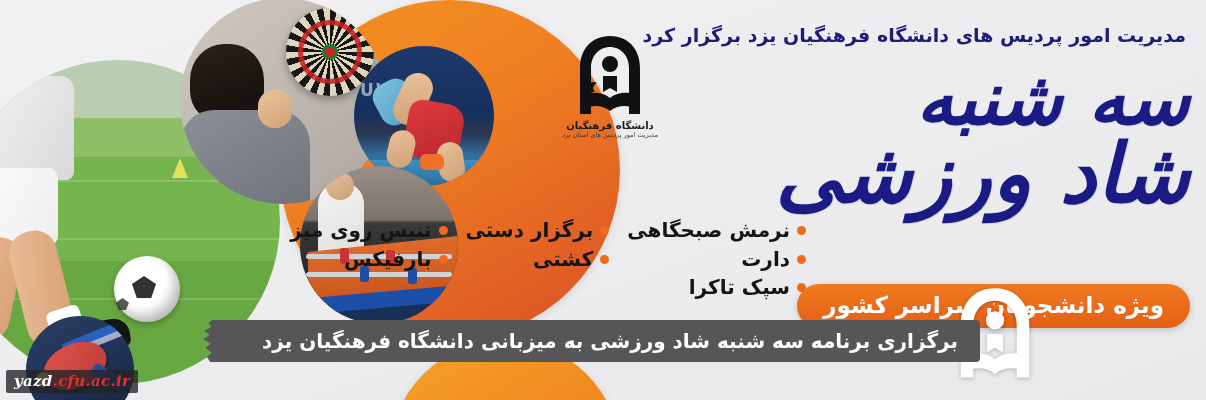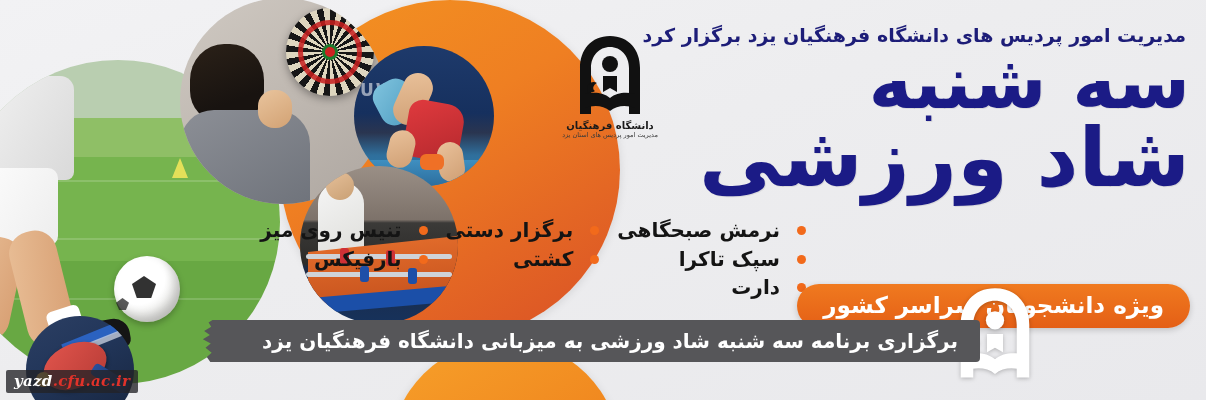--- a/index.html
+++ b/index.html
@@ -134,21 +134,21 @@
     font-size:19px;font-weight:700;color:#1d1d78;
     letter-spacing:0;white-space:nowrap;
     text-align:right;direction:rtl;
   }
 
   .logo-main{position:absolute;left:560px;top:34px;width:100px;height:120px;}
   .logo-main .mark{position:relative;width:74px;height:84px;margin:0 auto;}
   .logo-main .lbl1{text-align:center;font-size:10px;color:#1a1a1a;font-weight:700;margin-top:2px;}
   .logo-main .lbl2{text-align:center;font-size:6.5px;color:#3a3a3a;margin-top:0;}
 
-  .title-block{position:absolute;right:16px;top:48px;text-align:right;direction:rtl;}
+  .title-block{position:absolute;right:16px;top:64px;text-align:right;direction:rtl;font-style:italic;}
   .title-l1,.title-l2{
     color:#1b1b86;font-weight:900;line-height:.92;
     font-family:"DejaVu Sans","Liberation Sans",sans-serif;
     letter-spacing:-2px;
     text-shadow:1px 1px 0 rgba(0,0,0,.08);
   }
   .title-l1{font-size:74px;}
   .title-l2{font-size:82px;margin-top:4px;}
 
   .badge{
@@ -169,21 +169,21 @@
   .sports-head{
     position:absolute;right:418px;top:190px;
     font-size:21px;font-weight:800;color:#1d1d78;direction:rtl;white-space:nowrap;
   }
   .sports-grid{
     position:absolute;right:400px;top:218px;
     display:flex;flex-direction:row;direction:rtl;gap:18px;
   }
   .sp-col{display:flex;flex-direction:column;gap:3px;}
   .sp-item{
-    display:flex;align-items:center;gap:17px;direction:rtl;
+    display:flex;align-items:center;gap:7px;direction:rtl;
     font-size:20px;font-weight:800;color:#141414;white-space:nowrap;
     line-height:1.28;
   }
   .dot{width:9px;height:9px;border-radius:50%;background:#f26a1b;flex:0 0 auto;}
 
   
   .bottom-band{
     position:absolute;left:214px;top:320px;width:766px;height:42px;z-index:5;
   }
   .bottom-band .fill{
@@ -300,25 +300,25 @@
 
 
   <div class="sports-grid">
     <div class="sp-col">
       <div class="sp-item">
         <span class="dot"></span>
         <span>نرمش صبحگاهی</span>
       </div>
       <div class="sp-item">
         <span class="dot"></span>
+        <span>دارت</span>
+      </div>
+      <div class="sp-item">
+        <span class="dot"></span>
         <span>سپک تاکرا</span>
-      </div>
-      <div class="sp-item">
-        <span class="dot"></span>
-        <span>دارت</span>
       </div>
     </div>
 
     <div class="sp-col">
       <div class="sp-item">
         <span class="dot"></span>
         <span>برگزار دستی</span>
       </div>
       <div class="sp-item">
         <span class="dot"></span>

